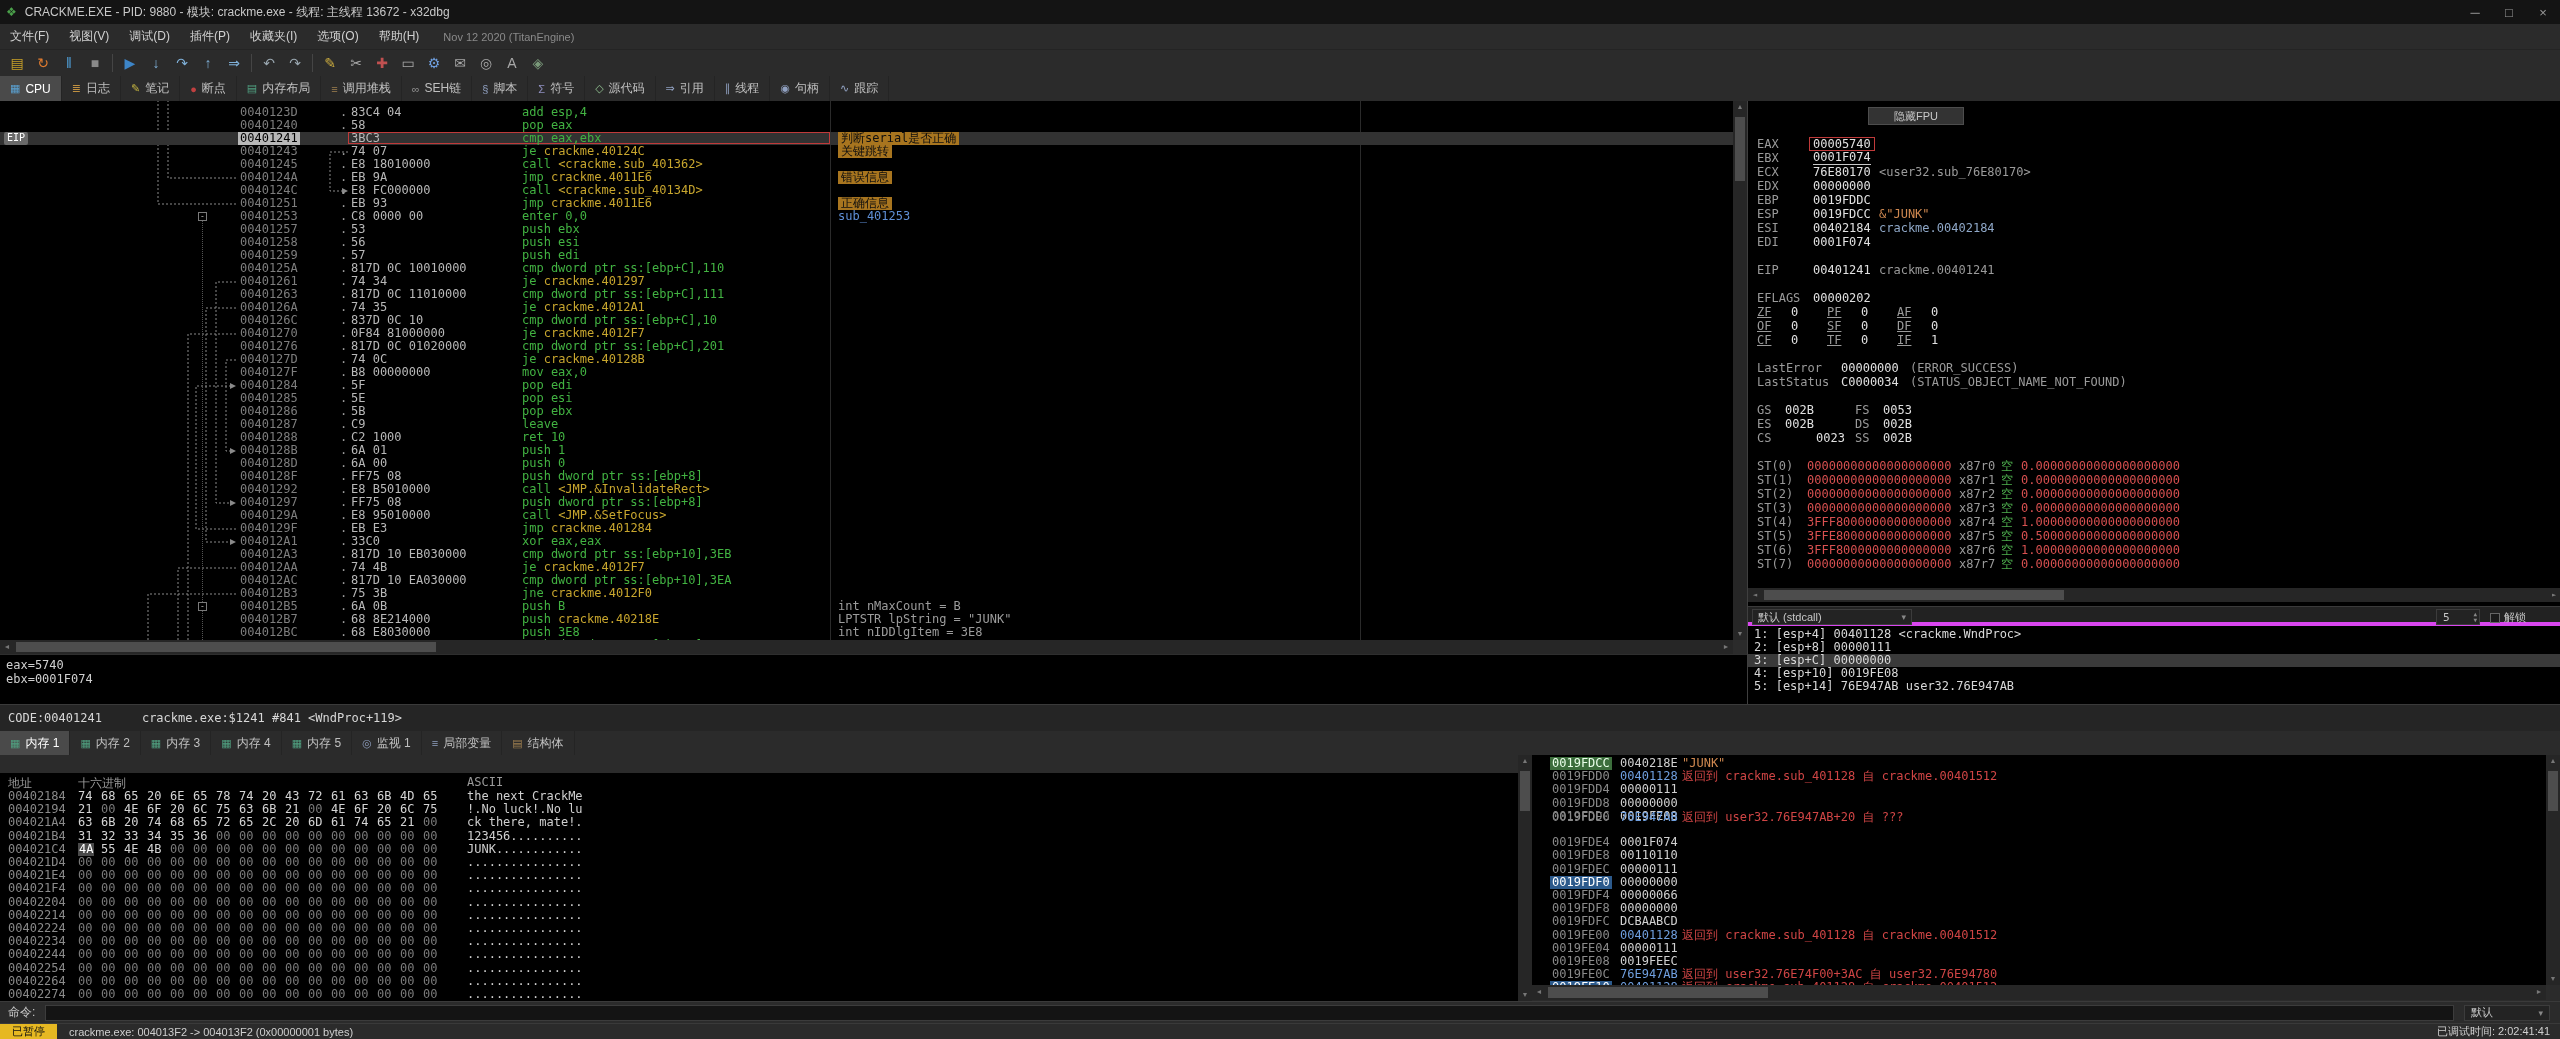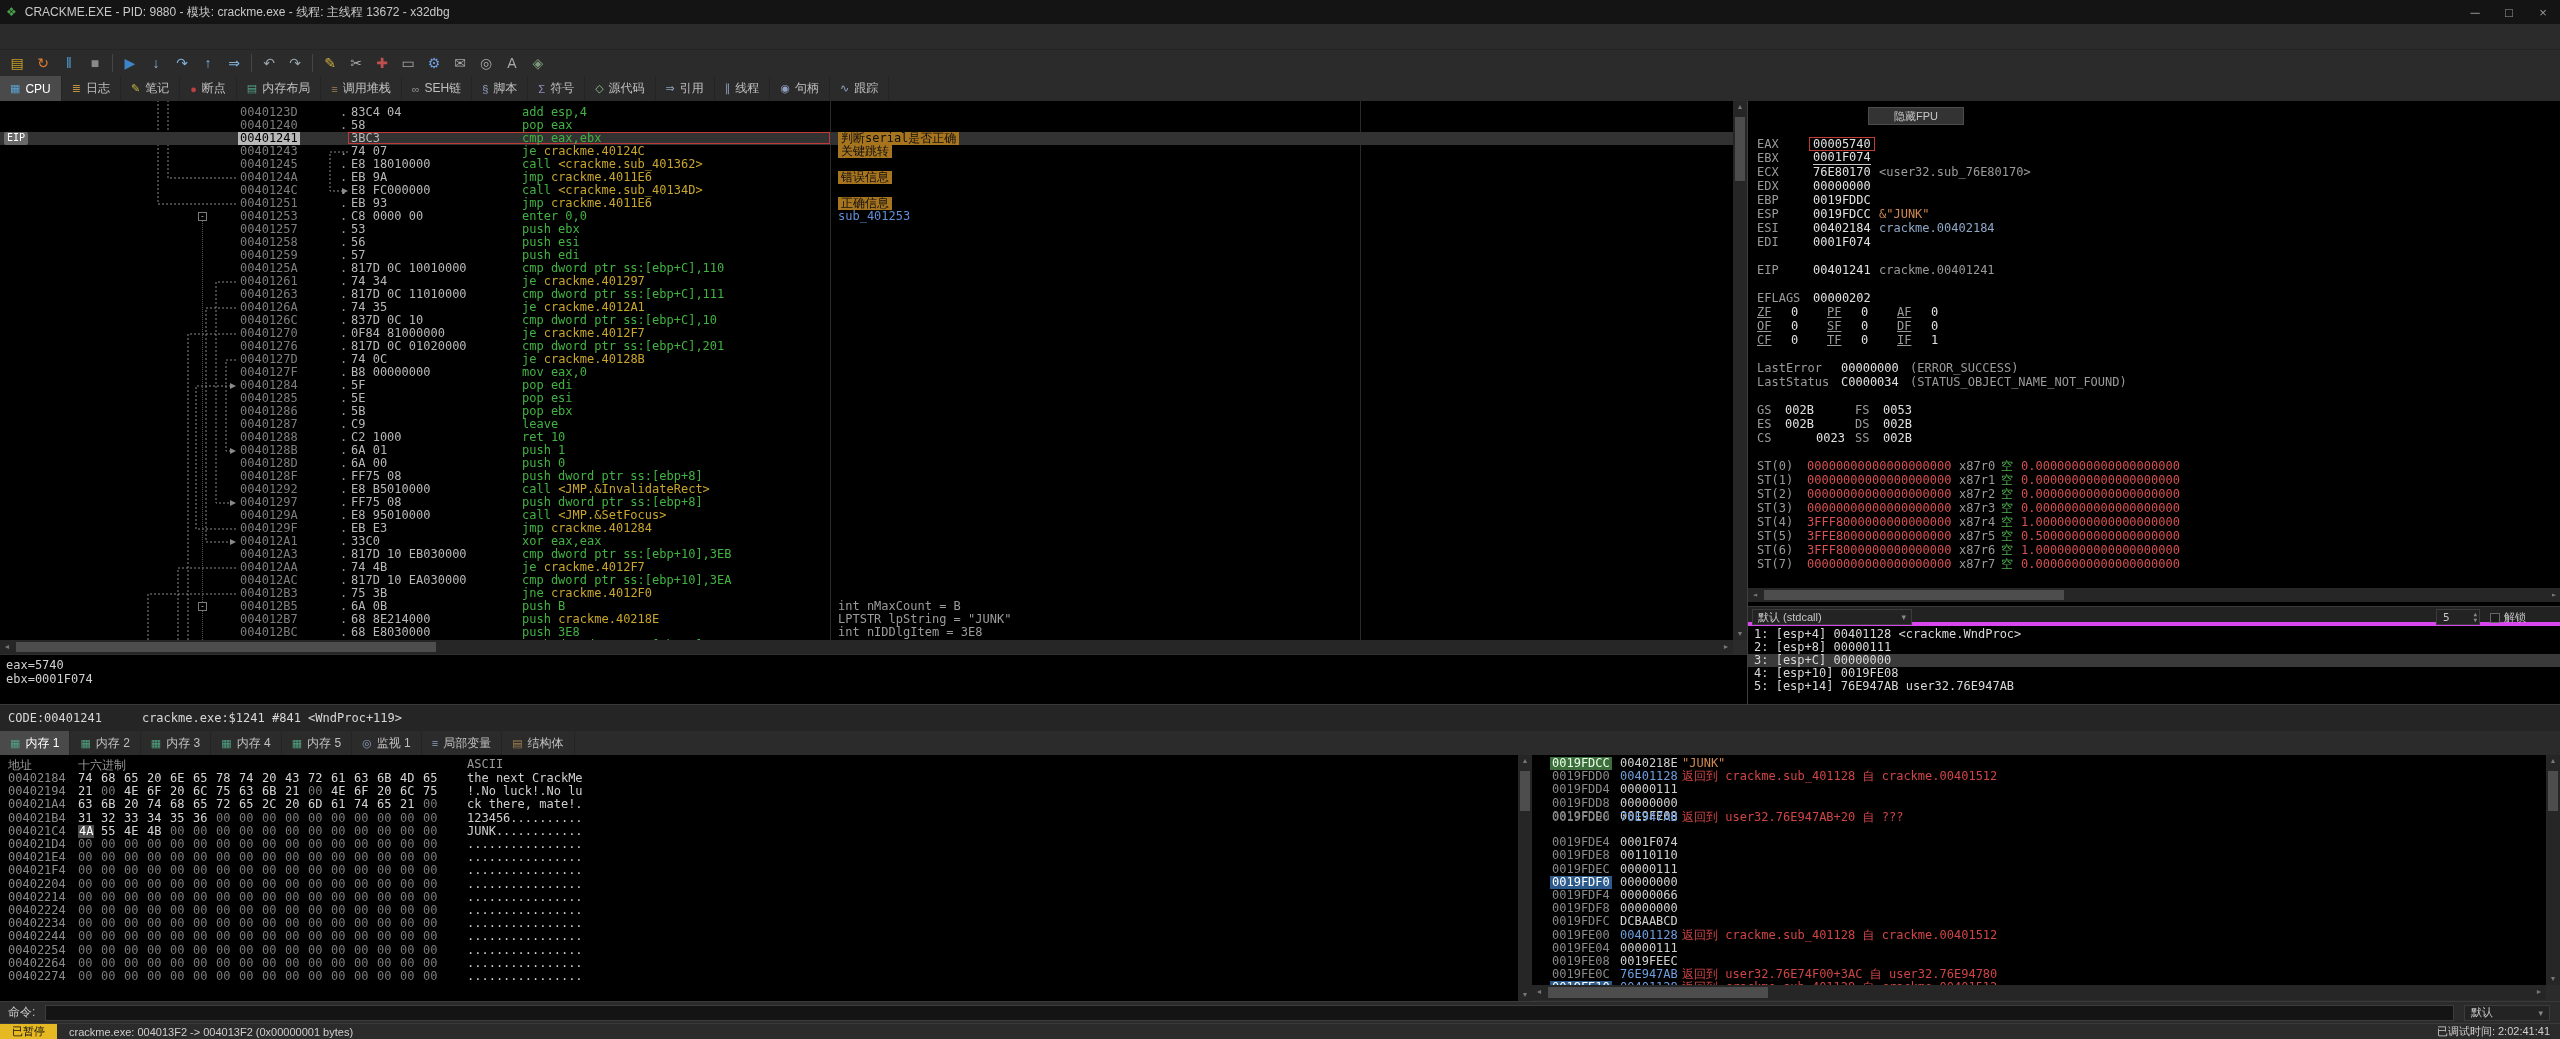--- a/index.html
+++ b/index.html
@@ -106,21 +106,21 @@
 
   
   #codebar{position:absolute;left:0;top:704px;width:2560px;height:27px;background:#252525;border-top:1px solid #3a3a3a;display:flex;align-items:center;font-family:"DejaVu Sans Mono",monospace;font-size:12px;color:#d8d8d8;padding-left:8px}
   #codebar .gap{width:40px}
 
   
   #bottomtabs{position:absolute;left:0;top:731px;width:2560px;height:24px;background:#2b2b2b;display:flex}
   #bottomtabs .tab{height:24px}
 
   
-  #dump{position:absolute;left:0;top:755px;width:1518px;height:246px;background:#000;font-family:"DejaVu Sans Mono",monospace;font-size:12px;overflow:hidden}
+  #dump{position:absolute;left:0;top:773px;width:1518px;height:246px;background:#000;font-family:"DejaVu Sans Mono",monospace;font-size:12px;overflow:hidden}
   .du-h{position:absolute;top:2px;color:#9a9a9a}
   #dump-rows{position:absolute;left:0;top:17px;right:0;bottom:0}
   .dumprow{position:absolute;left:0;width:100%;height:13px;line-height:13px;white-space:pre;overflow:hidden}
   .dumprow span{position:absolute;height:13px}
   .du-a{left:8px;color:#8a8a8a}
   .du-b{color:#d5d5d5}
   .du-b.z{color:#7a7a7a}
   .du-b.selb{background:#4a4a4a;color:#fff;padding:0 1px}
   .du-s{left:467px;color:#cfcfcf}
   #dump-vscroll{left:1518px;top:755px;width:14px;height:246px}
@@ -161,20 +161,30 @@
   <div id="titlebar">
     <span class="app-icon">❖</span>
     <span class="title-text">CRACKME.EXE - PID: 9880 - 模块: crackme.exe - 线程: 主线程 13672 - x32dbg</span>
     <div class="win-btns">
       <span class="win-btn">─</span>
       <span class="win-btn">□</span>
       <span class="win-btn">×</span>
     </div>
   </div>
 
+  <div id="menubar">
+      <span class="menu-item">文件(F)</span>
+      <span class="menu-item">视图(V)</span>
+      <span class="menu-item">调试(D)</span>
+      <span class="menu-item">插件(P)</span>
+      <span class="menu-item">收藏夹(I)</span>
+      <span class="menu-item">选项(O)</span>
+      <span class="menu-item">帮助(H)</span>
+      <span class="menu-note">Nov 12 2020 (TitanEngine)</span>
+    </div>
   <div id="toolbar">
       <span class="tbtn" style="color: rgb(201, 162, 39);">▤</span>
       <span class="tbtn" style="color: rgb(224, 123, 47);">↻</span>
       <span class="tbtn" style="color: rgb(79, 159, 216);">‖</span>
       <span class="tbtn" style="color: rgb(138, 138, 138);">■</span>
       <div class="tsep"></div>
       <span class="tbtn" style="color: rgb(61, 133, 200);">▶</span>
       <span class="tbtn" style="color: rgb(127, 176, 216);">↓</span>
       <span class="tbtn" style="color: rgb(127, 176, 216);">↷</span>
       <span class="tbtn" style="color: rgb(127, 176, 216);">↑</span>

